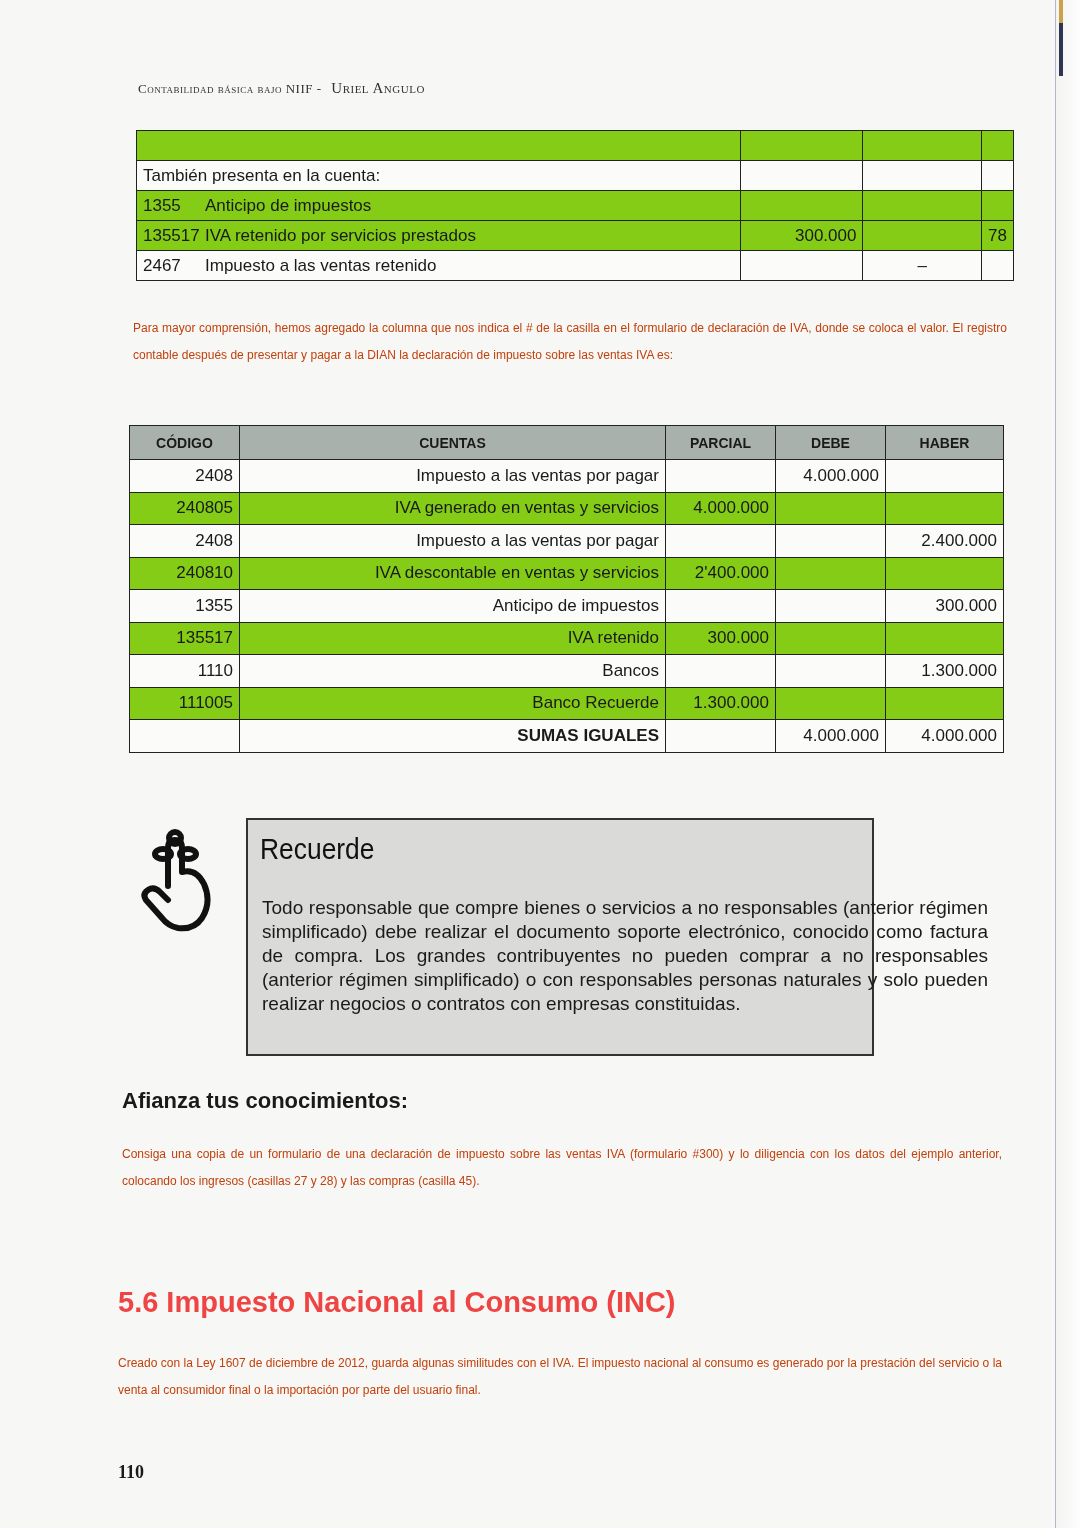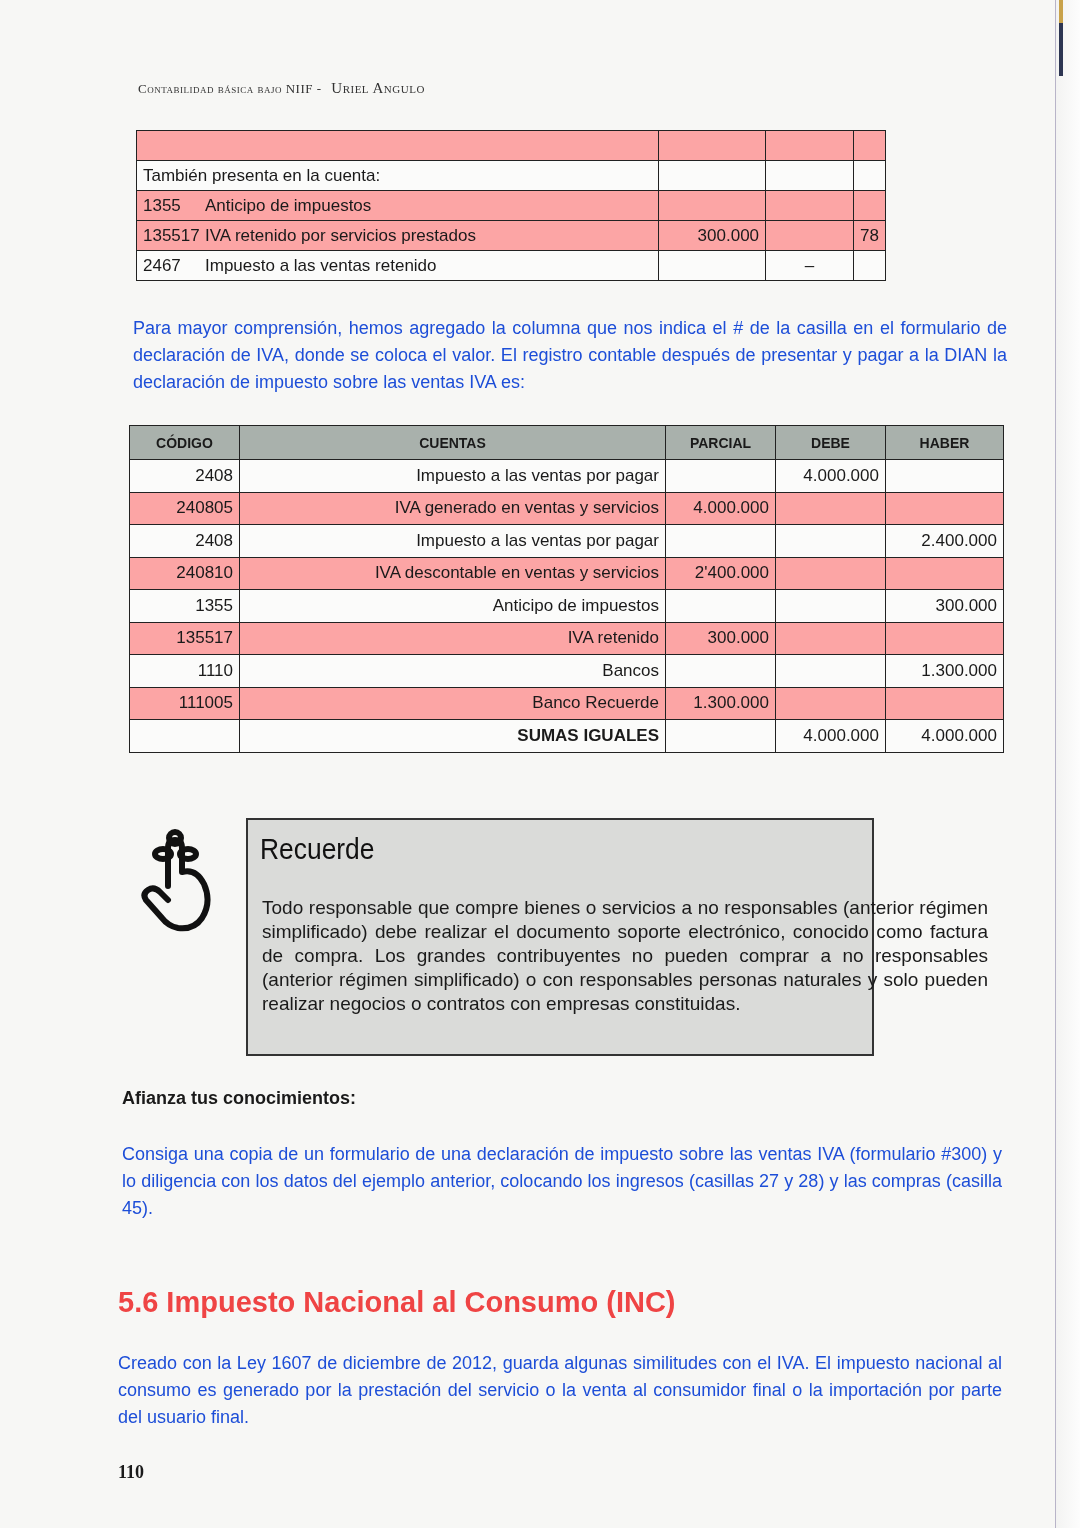--- a/index.html
+++ b/index.html
@@ -24,31 +24,31 @@
     font-size: 13px; letter-spacing: 0.5px; color: #333;
     font-variant: small-caps;
   }
   .running-head .author { font-size: 15px; margin-left: 6px; }
 
   table { border-collapse: collapse; position: absolute; }
   td, th {
     border: 1.5px solid #222; padding: 0 6px; font-size: 17px;
     height: 30px; white-space: nowrap;
   }
-  .g { background: #fca5a5; }
+  .g { background: #84cc16; }
   .w { background: #fbfbfa; }
   .r { text-align: right; }
   .c { text-align: center; }
 
-  #top-table { left: 136px; top: 130px; width: 750px; }
+  #top-table { left: 136px; top: 130px; width: 878px; }
   #top-table td { height: 29px; }
 
   .para {
-    position: absolute; font-size: 18px; line-height: 27px;
-    text-align: justify; color: #1d4ed8;
+    position: absolute; font-size: 12px; line-height: 27px;
+    text-align: justify; color: #c2410c;
   }
   #intro { left: 133px; top: 315px; width: 874px; }
 
   #ledger { left: 129px; top: 425px; width: 875px; }
   #ledger th { background: #a9b1ac; font-size: 14px; height: 33px; }
   #ledger td { height: 31.5px; text-align: right; }
 
   #recuerde-icon { position: absolute; left: 138px; top: 828px; width: 82px; height: 110px; }
   #recuerde-box {
     position: absolute; left: 246px; top: 818px; width: 628px; height: 238px;
@@ -57,21 +57,21 @@
   #recuerde-title {
     position: absolute; left: 12px; top: 12px; font-size: 30px; color: #111;
     font-family: "Liberation Sans Narrow", "Liberation Sans", sans-serif;
     transform: scaleX(0.88); transform-origin: left;
   }
   #recuerde-text {
     position: absolute; left: 14px; top: 76px; width: 726px;
     font-size: 19px; line-height: 24px; text-align: justify;
   }
 
-  #afianza-title { position: absolute; left: 122px; top: 1088px; font-size: 18px; font-weight: bold; }
+  #afianza-title { position: absolute; left: 122px; top: 1088px; font-size: 22px; font-weight: bold; }
   #afianza-text { left: 122px; top: 1141px; width: 880px; }
 
   #section-title {
     position: absolute; left: 118px; top: 1286px; font-size: 29px; font-weight: bold; color: #ef4444;
   }
   #section-text { left: 118px; top: 1350px; width: 884px; }
 
   #page-number {
     position: absolute; left: 118px; top: 1462px;
     font-family: "Liberation Serif", "DejaVu Serif", serif; font-weight: bold; font-size: 18px;

